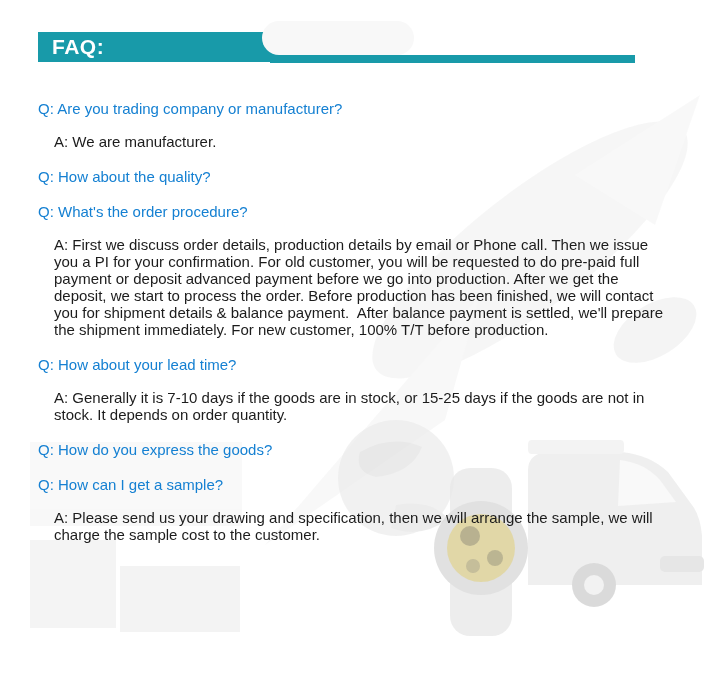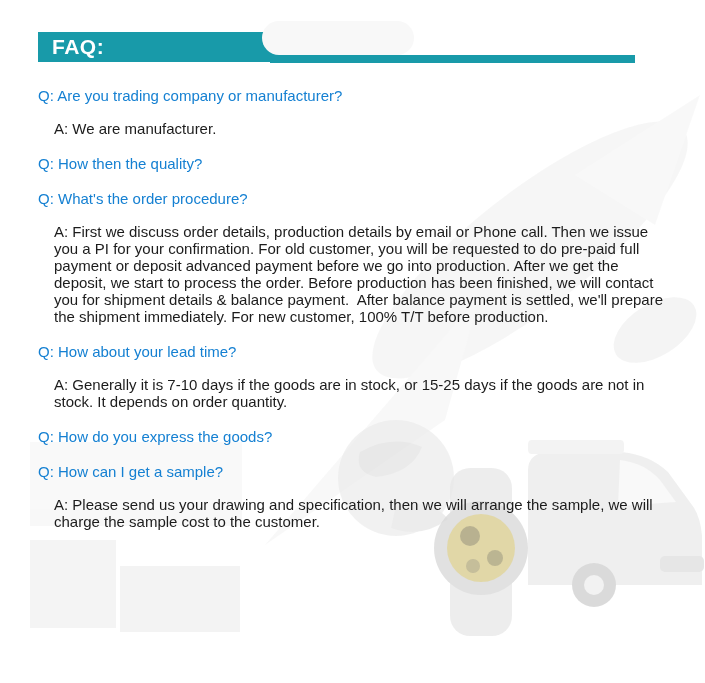--- a/index.html
+++ b/index.html
@@ -40,21 +40,21 @@
     background:#f8f8f8;
     border-radius:17px;
   }
   .banner-thin{
     position:absolute;left:270px;top:55px;z-index:4;
     width:365px;height:8px;
     background:var(--accent);
   }
   
   .faq-list{
-    position:absolute;left:38px;top:87px;z-index:5;
+    position:absolute;left:38px;top:100px;z-index:5;
     width:662px;
   }
   .qa{margin:0 0 18px 0;}
   .question{
     color:var(--question);
     font-size:15px;line-height:17px;
     margin:0;
   }
   .answer{
     color:var(--answer);
@@ -108,21 +108,21 @@
   </div>
   <div class="banner-blob"></div>
   <div class="banner-thin"></div>
 
   <div class="faq-list">
     <div class="qa">
       <p class="question">Q: Are you trading company or manufacturer?</p>
       <p class="answer">A: We are manufacturer.</p>
     </div>
     <div class="qa">
-      <p class="question">Q: How then the quality?</p>
+      <p class="question">Q: How about the quality?</p>
     </div>
     <div class="qa">
       <p class="question">Q: What's the order procedure?</p>
       <p class="answer">A: First we discuss order details, production details by email or Phone call. Then we issue
 you a PI for your confirmation. For old customer, you will be requested to do pre-paid full
 payment or deposit advanced payment before we go into production. After we get the
 deposit, we start to process the order. Before production has been finished, we will contact
 you for shipment details &amp; balance payment.  After balance payment is settled, we'll prepare
 the shipment immediately. For new customer, 100% T/T before production.</p>
     </div>

